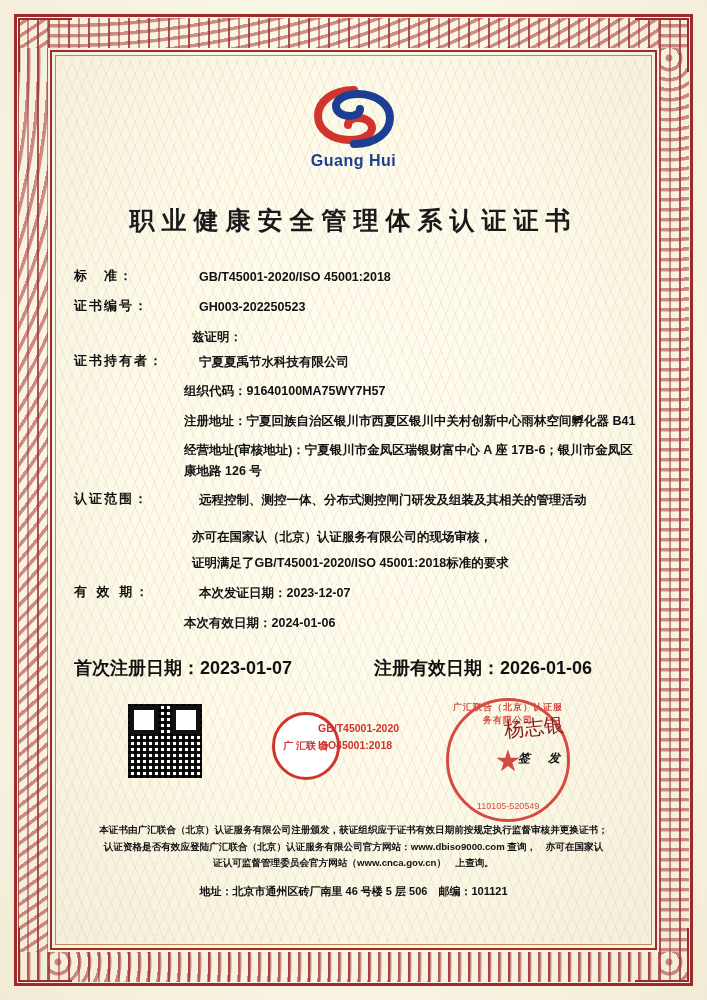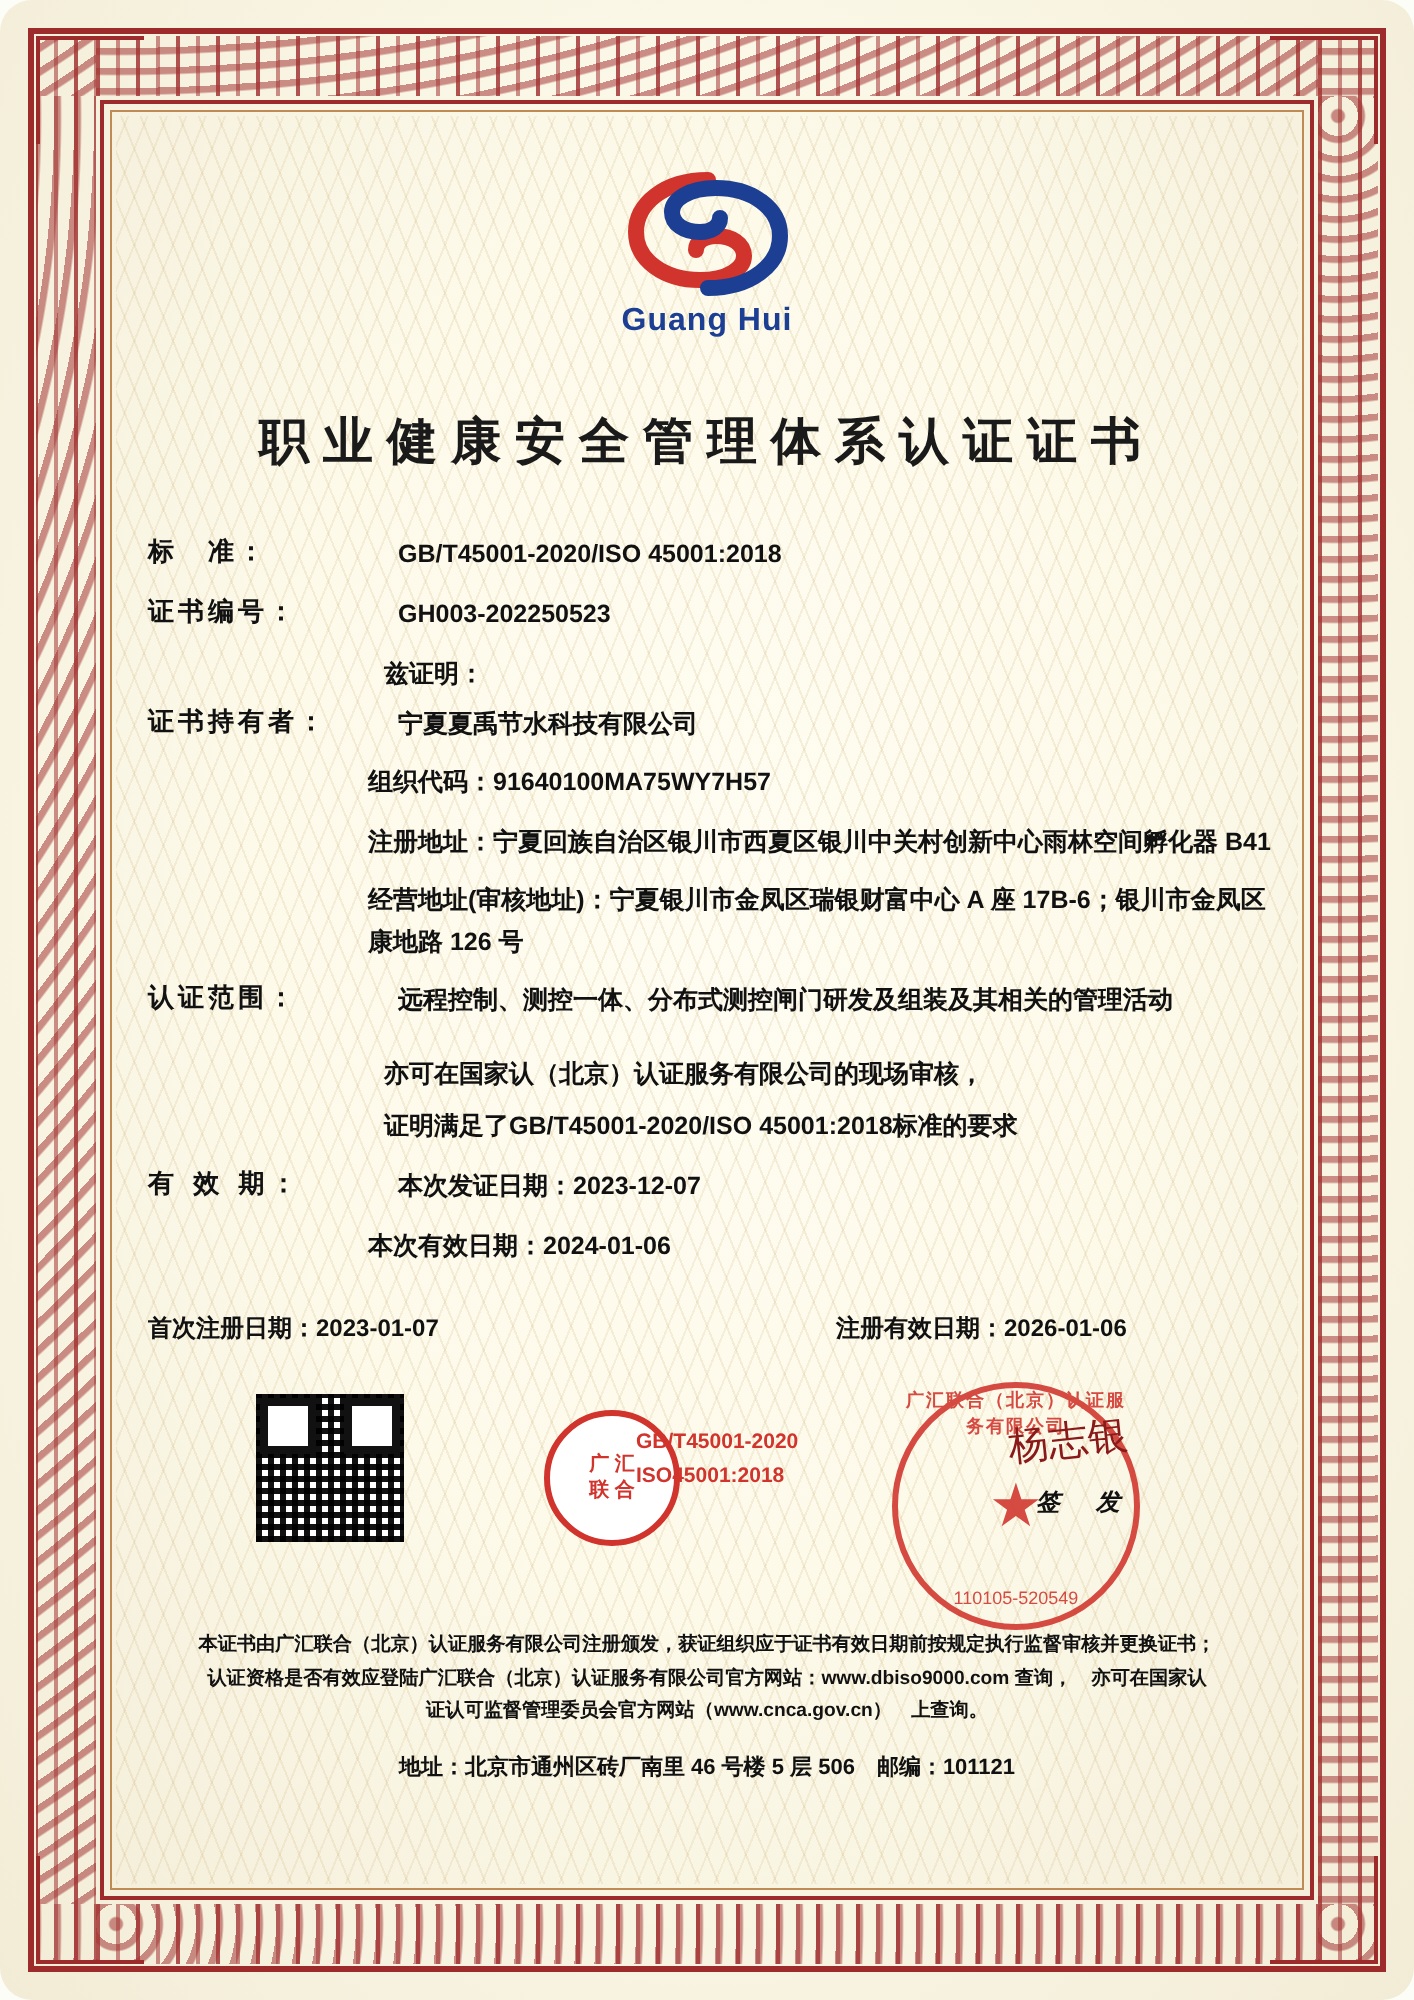--- a/index.html
+++ b/index.html
@@ -8,21 +8,20 @@
     background:#fdfdf8;
     font-family:"Liberation Sans", sans-serif;
     overflow:hidden;
   }
   .cert{
     position:relative;
     width:707px;height:1000px;
     box-sizing:border-box;
     background:
       radial-gradient(ellipse at 50% 45%, #fffdf2 0%, #fdfaea 45%, #f7f2df 75%, #f2ecd6 100%);
-    border-radius: 16px;
   }
   
   .border-outer{
     position:absolute;inset:14px;
     border:3px solid #9e2b2b;
     box-sizing:border-box;
   }
   .border-band{
     position:absolute;inset:18px;
     box-sizing:border-box;
@@ -101,23 +100,22 @@
     text-align:left;
     padding-left:8px;
     box-sizing:border-box;
   }
   .lab.wide{letter-spacing:3px;}
   .val{flex:1;font-weight:bold;line-height:1.65;}
   .indent{padding-left:118px;font-weight:bold;line-height:1.7;margin-bottom:8px;}
   .indent2{padding-left:126px;font-weight:bold;line-height:1.8;margin-bottom:3px;}
   .smallgap{height:6px;}
   .dates{
-    display:flex;margin-top:22px;font-size:12px;font-weight:bold;
+    display:flex;margin-top:22px;font-size:18px;font-weight:bold;
     padding-left:8px;
-    gap:44px;
   }
   .dates .d1{flex:0 0 300px;}
   
   .graphics{
     position:relative;height:120px;margin-top:18px;
   }
   .qr{
     position:absolute;left:62px;top:6px;
     width:74px;height:74px;
     background:
@@ -129,21 +127,21 @@
     content:"";position:absolute;width:20px;height:20px;
     border:4px solid #111;background:#fff;
   }
   .qr::before{left:2px;top:2px;}
   .qr::after{right:2px;top:2px;}
   .badge{
     position:absolute;left:206px;top:14px;
     width:62px;height:62px;border-radius:50%;
     background:#fff;border:3px solid #d0342c;
     display:flex;align-items:center;justify-content:center;
-    flex-direction:column;
+    flex-direction:row;
     color:#d0342c;font-size:10px;font-weight:bold;line-height:1.3;
   }
   .badge-std{
     position:absolute;left:252px;top:22px;
     color:#d0342c;font-size:10.5px;font-weight:bold;line-height:1.6;
   }
   .stamp{
     position:absolute;left:380px;top:0px;
     width:118px;height:118px;border-radius:50%;
     border:3px solid #d0342c;

